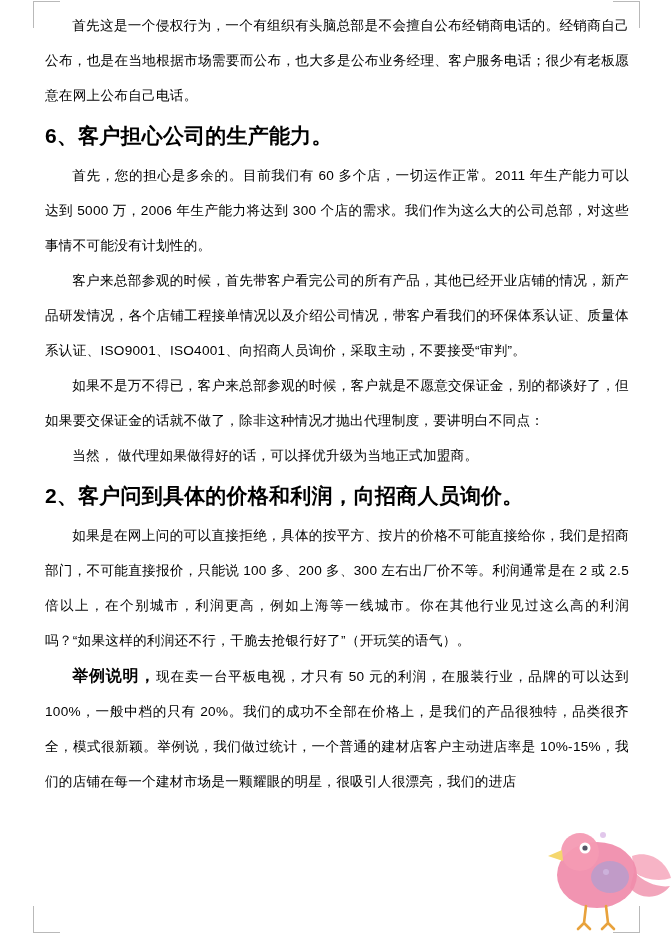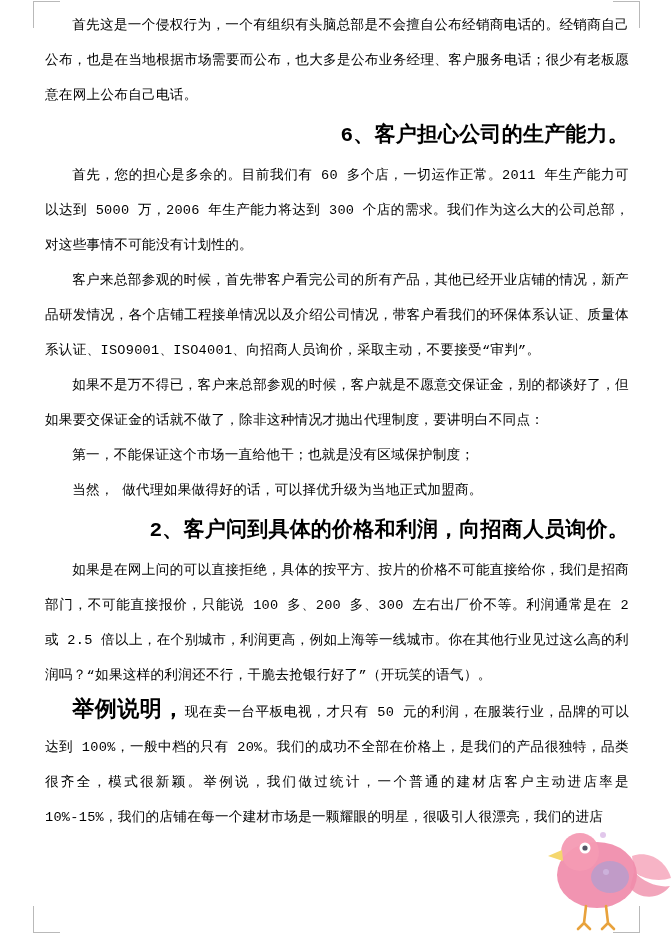--- a/index.html
+++ b/index.html
@@ -6,21 +6,21 @@
     margin: 0;
     padding: 0;
     background: #ffffff;
   }
   .page {
     position: relative;
     width: 672px;
     height: 934px;
     background: #ffffff;
     overflow: hidden;
-    font-family: Liberation Mono, monospace;
+    font-family: Liberation Sans, sans-serif;
     color: #000000;
   }
   
   .crop-mark {
     position: absolute;
     width: 26px;
     height: 26px;
     border-color: #b9b9b9;
     border-style: solid;
     border-width: 0;
@@ -46,26 +46,26 @@
     text-indent: 2em;
     letter-spacing: 0.02em;
     white-space: normal;
   }
   h2.heading {
     margin: 0;
     padding: 0;
     font-size: 21px;
     line-height: 45px;
     font-weight: bold;
-    text-align: right;
+    text-align: left;
     letter-spacing: 0.01em;
   }
   .lead-bold {
     font-weight: bold;
-    font-size: 22px;
+    font-size: 16px;
     letter-spacing: 0.01em;
   }
 
   
   .bird {
     position: absolute;
     left: 540px;
     top: 830px;
     width: 132px;
     height: 104px;
@@ -88,21 +88,20 @@
 
     <h2 class="heading">6、客户担心公司的生产能力。</h2>
 
     <p class="para">首先，您的担心是多余的。目前我们有 60 多个店，一切运作正常。2011 年生产能力可以达到 5000 万，2006 年生产能力将达到 300 个店的需求。我们作为这么大的公司总部，对这些事情不可能没有计划性的。</p>
 
     <p class="para">客户来总部参观的时候，首先带客户看完公司的所有产品，其他已经开业店铺的情况，新产品研发情况，各个店铺工程接单情况以及介绍公司情况，带客户看我们的环保体系认证、质量体系认证、ISO9001、ISO4001、向招商人员询价，采取主动，不要接受“审判”。</p>
 
 
     <p class="para">如果不是万不得已，客户来总部参观的时候，客户就是不愿意交保证金，别的都谈好了，但如果要交保证金的话就不做了，除非这种情况才抛出代理制度，要讲明白不同点：</p>
 
-    <p class="para">第一，不能保证这个市场一直给他干；也就是没有区域保护制度；</p>
 
 
 
     <p class="para">当然， 做代理如果做得好的话，可以择优升级为当地正式加盟商。</p>
 
     <h2 class="heading">2、客户问到具体的价格和利润，向招商人员询价。</h2>
 
     <p class="para">如果是在网上问的可以直接拒绝，具体的按平方、按片的价格不可能直接给你，我们是招商部门，不可能直接报价，只能说 100 多、200 多、300 左右出厂价不等。利润通常是在 2 或 2.5 倍以上，在个别城市，利润更高，例如上海等一线城市。你在其他行业见过这么高的利润吗？“如果这样的利润还不行，干脆去抢银行好了”（开玩笑的语气）。</p>
 
     <p class="para"><span class="lead-bold">举例说明，</span><span>现在卖一台平板电视，才只有 50 元的利润，在服装行业，品牌的可以达到 100%，一般中档的只有 20%。我们的成功不全部在价格上，是我们的产品很独特，品类很齐全，模式很新颖。举例说，我们做过统计，一个普通的建材店客户主动进店率是 10%-15%，我们的店铺在每一个建材市场是一颗耀眼的明星，很吸引人很漂亮，我们的进店</span></p>

